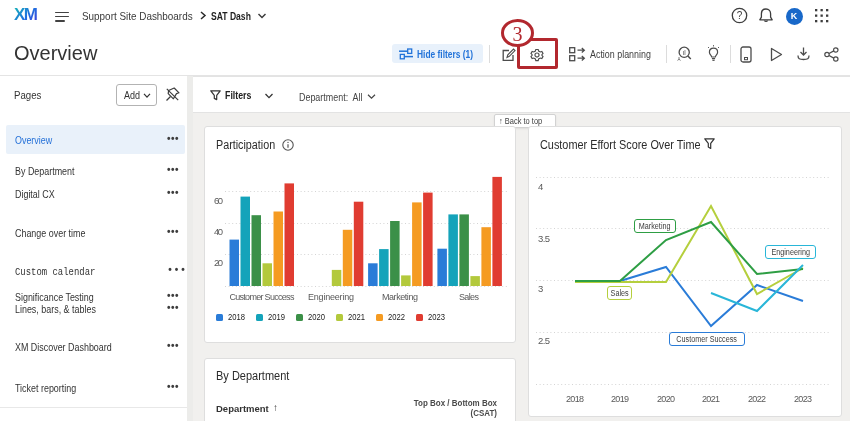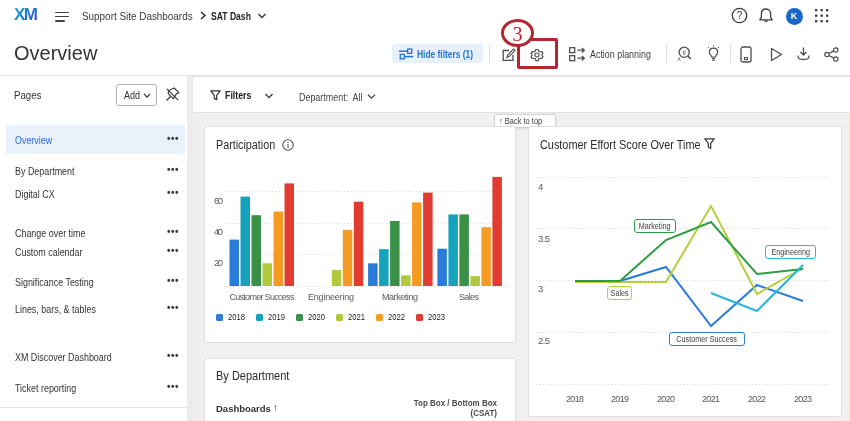--- a/index.html
+++ b/index.html
@@ -149,33 +149,33 @@
       <span class="dots">•••</span>
     </div>
   <div class="row" style="top:178px;">
       <span class="lbl">Digital CX</span>
       <span class="dots">•••</span>
     </div>
   <div class="row" style="top:217px;">
       <span class="lbl">Change over time</span>
       <span class="dots">•••</span>
     </div>
-  <div class="row" style="top:236px;">
+  <div class="row" style="top:256px;font-family:Liberation Mono, monospace;">
       <span class="lbl">Custom calendar</span>
       <span class="dots">•••</span>
     </div>
-  <div class="row" style="top:266px;">
+  <div class="row" style="top:281px;">
       <span class="lbl">Significance Testing</span>
       <span class="dots">•••</span>
     </div>
   <div class="row" style="top:293px;">
       <span class="lbl">Lines, bars, &amp; tables</span>
       <span class="dots">•••</span>
     </div>
-  <div class="row" style="top:341px;">
+  <div class="row" style="top:331px;">
       <span class="lbl">XM Discover Dashboard</span>
       <span class="dots">•••</span>
     </div>
   <div class="row" style="top:372px;">
       <span class="lbl">Ticket reporting</span>
       <span class="dots">•••</span>
     </div>
   <div class="abs" style="left:0;top:407px;width:187px;height:1px;background:#e8e8e8"></div>
 
   <svg class="abs" style="left:210px;top:90px" width="11" height="11" viewBox="0 0 11 11">
@@ -258,21 +258,21 @@
       <i style="background:#f59b22"></i>
       <span>2022</span>
     </div>
   <div class="lgd" style="left:415.6px">
       <i style="background:#e03c31"></i>
       <span>2023</span>
     </div>
 
   <div class="card" style="left:204px;top:358px;width:312px;height:70px;"></div>
   <div class="tx" style="left:216px;top:369px;font-size:12.5px;color:#2b2b2b;transform:scaleX(0.88);">By Department</div>
-  <div class="tx" style="left:216px;top:403px;font-size:9.5px;font-weight:bold;color:#333;">Dashboards</div>
+  <div class="tx" style="left:216px;top:403px;font-size:9.5px;font-weight:bold;color:#333;">Department</div>
   <div class="tx" style="left:273px;top:402px;font-size:10px;color:#333;">↑</div>
   <div class="abs" style="left:340px;top:398px;width:157px;text-align:right;font-size:9.5px;font-weight:bold;color:#4a4a4a;line-height:10px;transform:scaleX(0.84);transform-origin:100% 50%;">Top Box / Bottom Box<br>(CSAT)</div>
 
   <div class="card" style="left:528px;top:126px;width:314px;height:291px;"></div>
   <div class="tx" style="left:540px;top:138px;font-size:12.5px;color:#2b2b2b;transform:scaleX(0.87);">Customer Effort Score Over Time</div>
   <svg class="abs" style="left:704px;top:138px" width="11" height="12" viewBox="0 0 11 12">
     <path d="M0.8 0.8 L10.2 0.8 L6.7 5.4 L6.7 10.4 L4.3 9 L4.3 5.4 Z" fill="none" stroke="#333" stroke-width="1.2" stroke-linejoin="round"></path>
   </svg>
   <svg class="abs" style="left:528px;top:126px" width="314" height="291" viewBox="0 0 314 291">
     <g stroke="#d4d4d4" stroke-width="1" stroke-dasharray="1,2.6">

